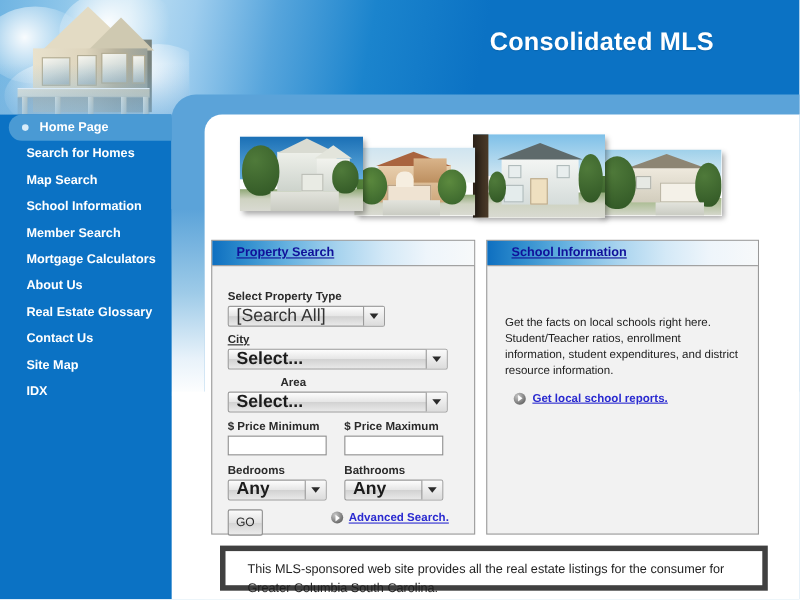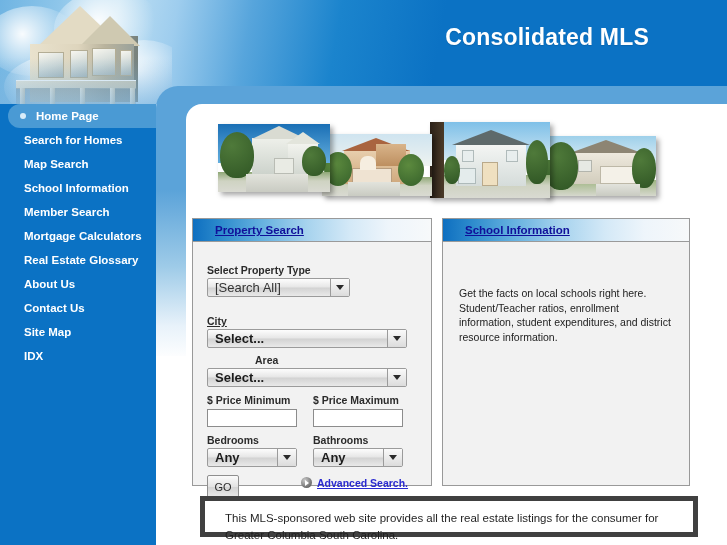--- a/index.html
+++ b/index.html
@@ -271,21 +271,21 @@
     height: 19px;
     background: linear-gradient(180deg,#fdfdfd 0%,#e6e6e6 48%,#d2d2d2 52%,#e9e9e9 100%);
     border: 1px solid #9b9b9b;
     border-radius: 2px;
     box-sizing: border-box;
     display: flex;
     align-items: center;
     cursor: pointer;
   }
   .sel-text {
-    font-size: 13px;
+    font-size: 16px;
     font-weight: bold;
     color: #1c1c1c;
     padding-left: 7px;
     white-space: nowrap;
     overflow: hidden;
   }
   .sel-text.light { font-weight: normal; color: #333; }
   .sel-arrow {
     position: absolute;
     right: 0; top: 0;
@@ -406,22 +406,22 @@
   <div class="content-white"></div>
 
   <div class="sidebar">
     <div class="nav-list" id="nav-list">
         <div class="nav-item active"><span class="nav-dot"></span><span>Home Page</span></div>
         <div class="nav-item"><span>Search for Homes</span></div>
         <div class="nav-item"><span>Map Search</span></div>
         <div class="nav-item"><span>School Information</span></div>
         <div class="nav-item"><span>Member Search</span></div>
         <div class="nav-item"><span>Mortgage Calculators</span></div>
+        <div class="nav-item"><span>About Us</span></div>
         <div class="nav-item"><span>Real Estate Glossary</span></div>
-        <div class="nav-item"><span>About Us</span></div>
         <div class="nav-item"><span>Contact Us</span></div>
         <div class="nav-item"><span>Site Map</span></div>
         <div class="nav-item"><span>IDX</span></div>
       </div>
   </div>
 
   <div class="banner">
 
     <div class="ph ph-a">
       <div class="sky-a"></div>
@@ -485,21 +485,21 @@
       <div style="position:absolute; left:14px; top:22px; width:212px;">
 
         <div class="field-label">Select Property Type</div>
         <div class="sel" style="width:143px;">
           <span class="sel-text light">[Search All]</span>
           <span class="sel-arrow">
               <i></i>
             </span>
         </div>
 
-        <div class="field-label" style="margin-top:18px;text-decoration:underline;">City</div>
+        <div class="field-label" style="margin-top:6px;text-decoration:underline;">City</div>
         <div class="sel" style="width:200px;">
           <span class="sel-text">Select...</span>
           <span class="sel-arrow">
               <i></i>
             </span>
         </div>
 
         <div class="field-label" style="margin-top:6px;margin-left:48px;">Area</div>
         <div class="sel" style="width:200px;">
           <span class="sel-text">Select...</span>
@@ -554,20 +554,26 @@
     </div>
   </div>
 
   <div class="panel panel-school">
     <div class="panel-head">
       <span class="panel-head-title">School Information</span>
     </div>
     <div class="panel-body">
       <div style="position:absolute; left:16px; top:44px; width:214px;">
         <div class="school-text">Get the facts on local schools right here. Student/Teacher ratios, enrollment information, student expenditures, and district resource information.</div>
+        <div style="display:flex; align-items:center; gap:6px; margin-top:12px; margin-left:8px;">
+          <span class="bullet-ico">
+              <i></i>
+            </span>
+          <span class="lnk">Get local school reports.</span>
+        </div>
       </div>
     </div>
   </div>
 
   <div class="footer-box">
     <div class="footer-text">This MLS-sponsored web site provides all the real estate listings for the consumer for Greater Columbia South Carolina.</div>
   </div>
 
 </div>
 

